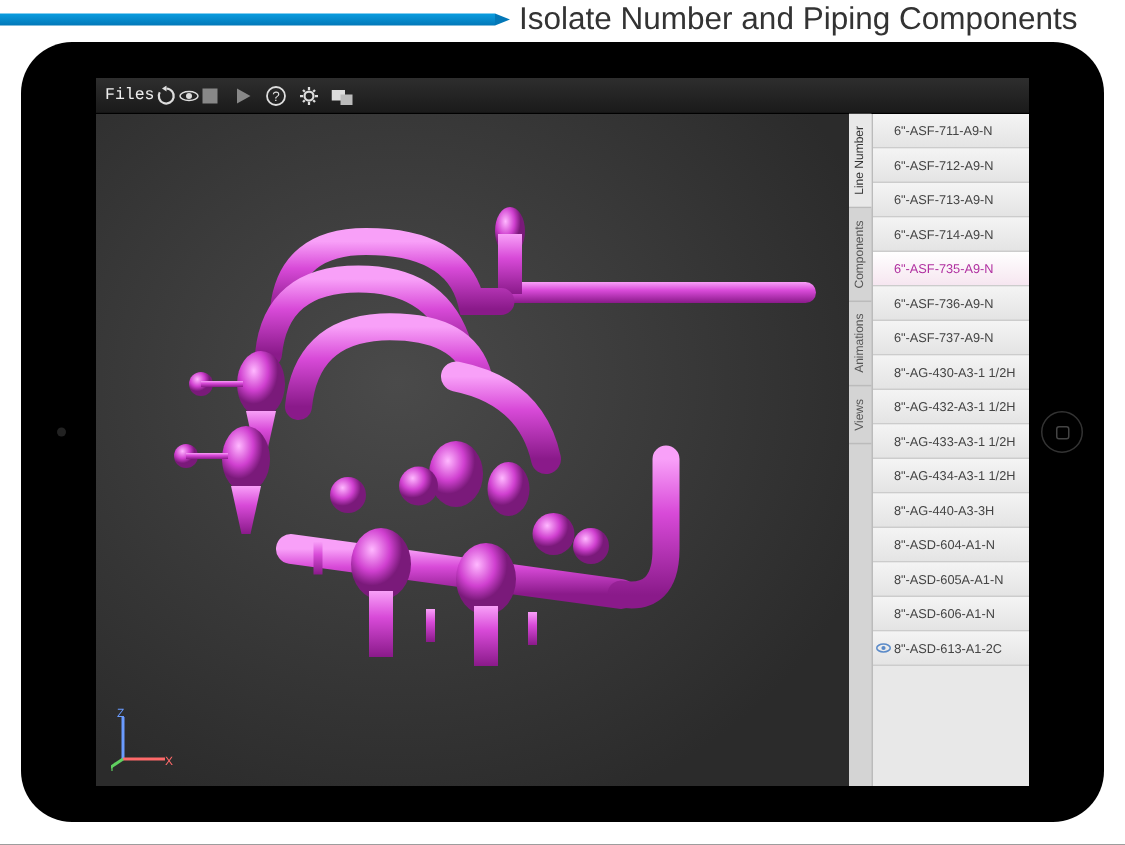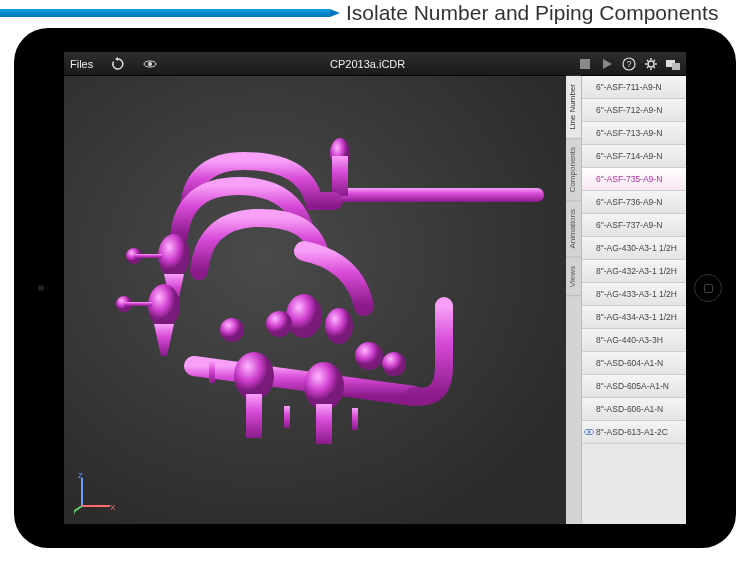--- a/index.html
+++ b/index.html
@@ -80,21 +80,21 @@
     .toolbar {
       height: 24px;
       background: linear-gradient(180deg, #2e2e2e, #1a1a1a);
       display: flex;
       align-items: center;
       color: #eee;
       font-size: 11px;
       padding: 0 6px;
       border-bottom: 1px solid #000;
     }
-    .toolbar-left { display: flex; align-items: center; gap: 18px; }
+    .toolbar-left { display: flex; align-items: center; gap: 1px; font-family: Liberation Mono, monospace; }
     .toolbar-center { flex: 1; text-align: center; color: #eee; }
     .toolbar-right { display: flex; align-items: center; gap: 8px; }
     .tb-icon {
       width: 14px; height: 14px;
       display: inline-flex;
       align-items: center;
       justify-content: center;
       color: #ddd;
     }
     .viewport {
@@ -203,21 +203,20 @@
               <path d="M7 0 L7 4 L4 2 Z" fill="#ddd"></path>
             </svg>
         </span>
         <span class="tb-icon">
           <svg width="14" height="14" viewBox="0 0 14 14">
               <ellipse cx="7" cy="7" rx="6" ry="3" fill="none" stroke="#ddd" stroke-width="1"></ellipse>
               <circle cx="7" cy="7" r="2" fill="#ddd"></circle>
             </svg>
         </span>
       </div>
-      <div class="toolbar-center">CP2013a.iCDR</div>
       <div class="toolbar-right">
         <span class="tb-icon">
           <svg width="12" height="12">
               <rect x="1" y="1" width="10" height="10" fill="#888"></rect>
             </svg>
         </span>
         <span class="tb-icon">
           <svg width="12" height="12">
               <path d="M2 1 L11 6 L2 11 Z" fill="#888"></path>
             </svg>

